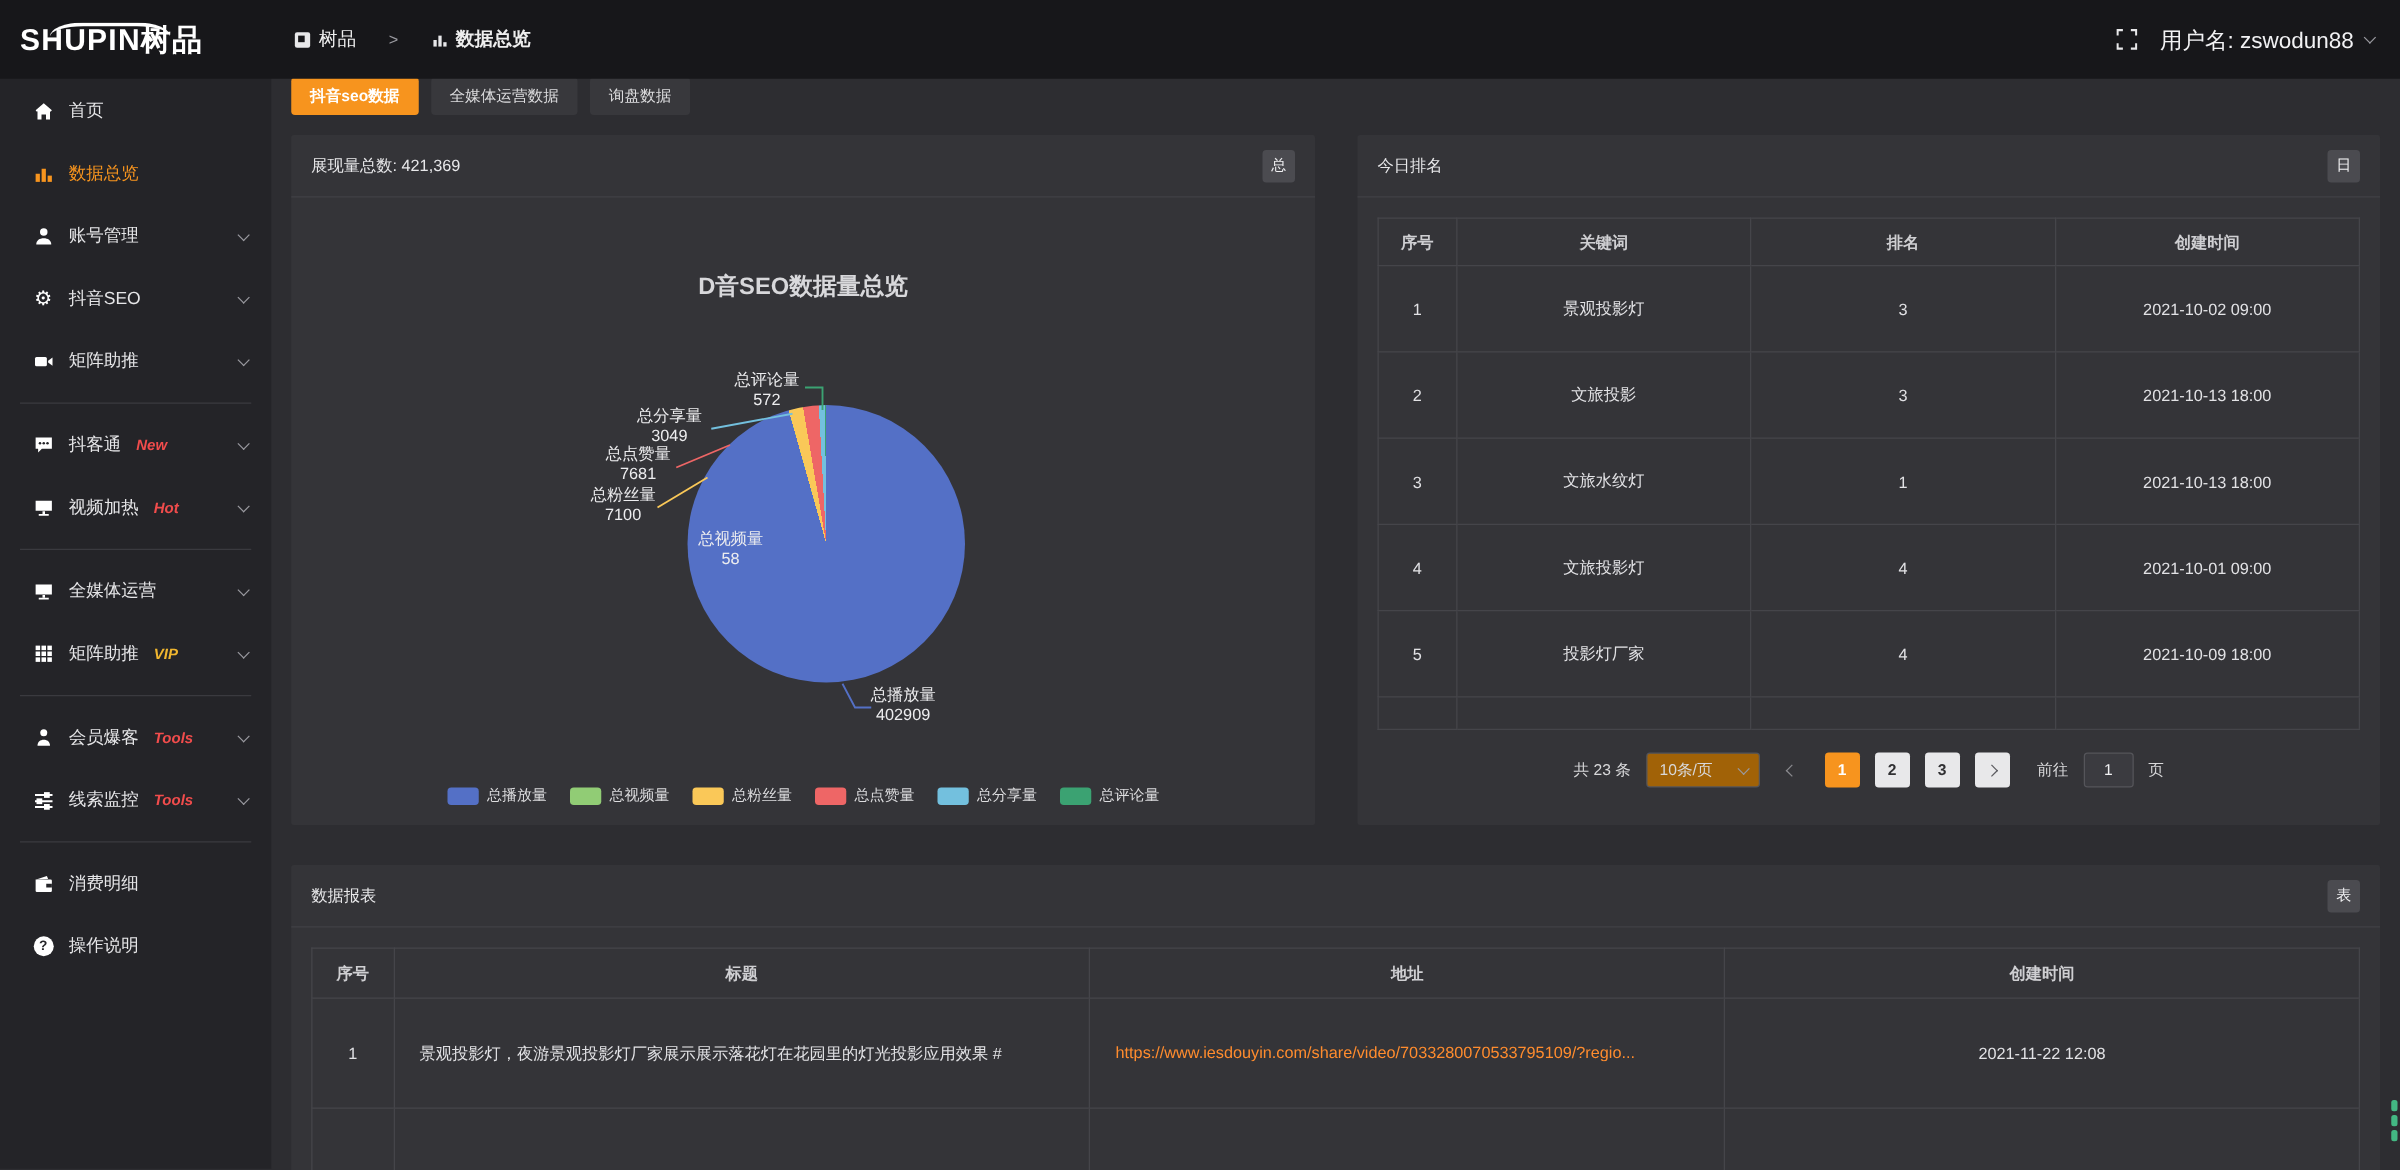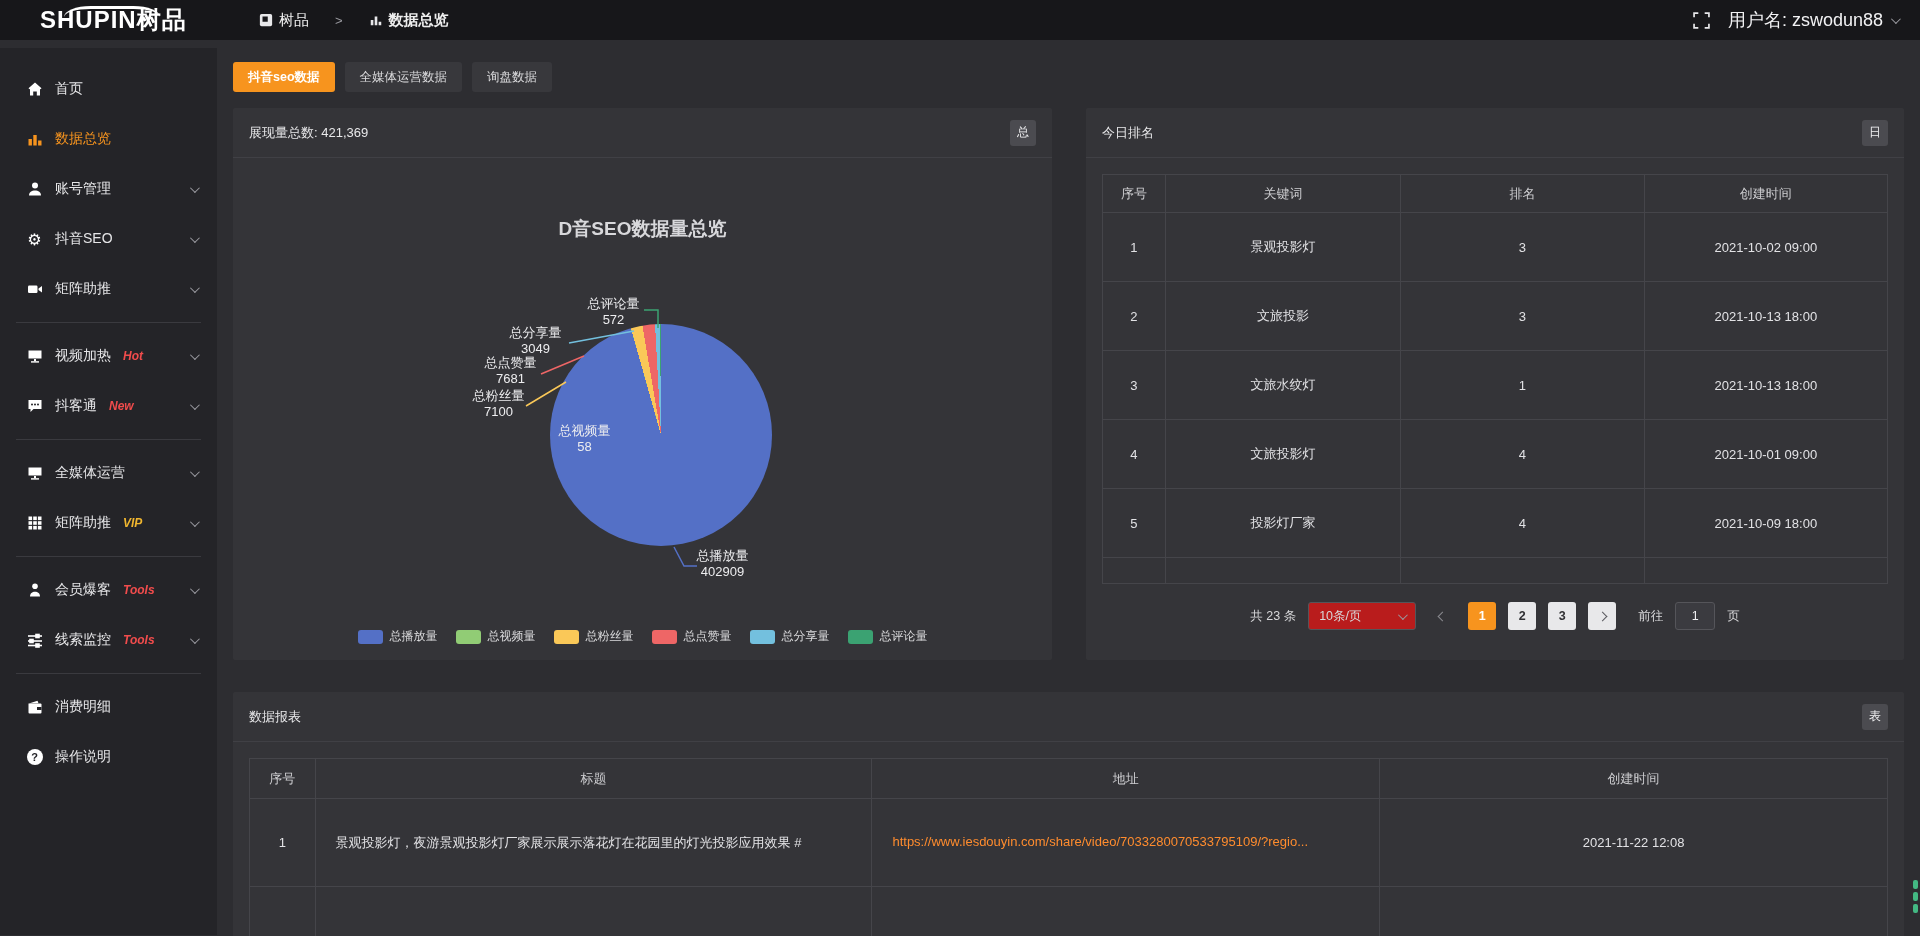--- a/index.html
+++ b/index.html
@@ -1,21 +1,21 @@
 <!DOCTYPE html>
 <html><head>
 <meta charset="utf-8">
 <style>
   * { margin:0; padding:0; box-sizing:border-box; }
   html,body { width:1920px; height:936px; overflow:hidden; }
   body { font-family:"Liberation Sans","DejaVu Sans",sans-serif; background:#2d2d31; color:#e4e4e6; }
   .app { position:relative; width:1920px; height:936px; overflow:hidden; background:#2d2d31; }
 
   
-  .topbar { position:absolute; top:0; left:0; right:0; height:40px; background:#17171a; display:flex; align-items:center; z-index:5;padding-left:24px; }
+  .topbar { position:absolute; top:0; left:0; right:0; height:63px; background:#17171a; display:flex; align-items:center; z-index:5; }
   .logo-wrap { width:217px; padding-left:16px; display:flex; align-items:center; position:relative; }
   .logo-text { font-size:24px; font-weight:bold; color:#fff; letter-spacing:1px; white-space:nowrap; }
   .logo-arc { position:absolute; left:40px; top:2px; width:96px; height:22px; border-top:3px solid #fff; border-radius:50%/90%; }
   .crumbs { display:flex; align-items:center; gap:24px; padding-left:18px; font-size:15px; color:#eee; }
   .crumbs .sep { color:#9a9aa0; font-size:13px; margin:0 2px; }
   .crumb { display:flex; align-items:center; gap:6px; }
   .topbar-right { margin-left:auto; display:flex; align-items:center; gap:18px; padding-right:22px; font-size:18px; color:#f2f2f4; }
   .chev { display:inline-block; width:7px; height:7px; border-right:1.5px solid #9a9aa0; border-bottom:1.5px solid #9a9aa0; transform:rotate(45deg) translateY(-2px); }
 
   
@@ -47,30 +47,30 @@
   .pie { position:absolute; top:166px; left:calc(50% - 93px); width:222px; height:222px; border-radius:50%; }
   .leader-svg { position:absolute; top:0; left:calc(50% - 330px); width:660px; height:501px; }
   .plabel { position:absolute; width:110px; text-align:center; font-size:13px; line-height:16px; color:#ededef; }
   .legend { position:absolute; bottom:14px; left:0; width:100%; display:flex; justify-content:center; align-items:center; gap:18px; }
   .legend-item { display:flex; align-items:center; gap:7px; font-size:12px; color:#dcdcde; cursor:pointer; }
   .legend-swatch { width:25px; height:14px; border-radius:3px; }
 
   
   table { border-collapse:collapse; width:100%; table-layout:fixed; }
   th, td { border:1px solid #45454a; text-align:center; font-weight:normal; overflow:hidden; }
-  th { height:38px; font-size:13px; color:#cfcfd2; font-weight:normal;margin-left:36px; }
+  th { height:38px; font-size:13px; color:#cfcfd2; font-weight:bold;margin-left:36px; }
   td { font-size:13px; color:#e2e2e5; }
 
   .rank-panel { flex:1; }
   .rank-body { padding:16px 16px 0; }
   .rk-table tbody tr { height:69px; }
   .rk-table tr.stub { height:26px; }
 
   .pagination { display:flex; align-items:center; justify-content:center; gap:12px; margin-top:18px; font-size:12.5px; color:#d8d8da; }
-  .pg-select { width:108px; height:28px; background:#b91c1c; border:1px solid #55555a; border-radius:3px; display:flex; align-items:center; justify-content:space-between; padding:4px 10px; cursor:pointer; }
+  .pg-select { width:91px; height:28px; background:#a16207; border:1px solid #55555a; border-radius:3px; display:flex; align-items:center; justify-content:space-between; padding:4px 10px; cursor:pointer; }
   .pg-btn { min-width:28px; height:28px; border-radius:3px; background:#e8e8ea; color:#303033; font-weight:bold; display:flex; align-items:center; justify-content:center; cursor:pointer; }
   .pg-btn.active { background:#f7941e; color:#fff; }
   .pg-arrow { display:inline-block; width:7px; height:7px; border-right:1.6px solid #5a5a5f; border-bottom:1.6px solid #5a5a5f; }
   .pg-prev { background:transparent; }
   .pg-prev .pg-arrow { border-color:#8a8a8f; transform:rotate(135deg); }
   .pg-next .pg-arrow { transform:rotate(-45deg); }
   .pg-input { width:40px; height:28px; background:#3b3b40; border:1px solid #55555a; border-radius:3px; color:#f0f0f2; text-align:center; font-size:12.5px; }
 
   
   .report-panel { margin-top:32px; height:330px; }
@@ -166,42 +166,42 @@
             <path d="M11.5 7.5 15 5v6.5l-3.5-2.5z"></path>
           </svg>
         </span>
       <span>矩阵助推</span>
       <span class="chev"></span>
     </div>
     <div class="side-divider"></div>
     <div class="side-item">
       <span class="ic">
           <svg viewBox="0 0 16 16">
-            <path d="M1.5 2.5h13v8h-13z"></path>
-            <rect x="7" y="11" width="2" height="2.2"></rect>
-            <rect x="4" y="13.2" width="8" height="1.4"></rect>
-          </svg>
-        </span>
-      <span>视频加热</span>
-      <span class="badge" style="color: rgb(241, 76, 76);">Hot</span>
-      <span class="chev"></span>
-    </div>
-    <div class="side-item">
-      <span class="ic">
-          <svg viewBox="0 0 16 16">
             <path d="M1.5 2h13v9h-8l-3 3v-3h-2z"></path>
             <g fill="#242428">
               <circle cx="5" cy="6.5" r="1"></circle>
               <circle cx="8" cy="6.5" r="1"></circle>
               <circle cx="11" cy="6.5" r="1"></circle>
             </g>
           </svg>
         </span>
       <span>抖客通</span>
       <span class="badge" style="color: rgb(241, 76, 76);">New</span>
+      <span class="chev"></span>
+    </div>
+    <div class="side-item">
+      <span class="ic">
+          <svg viewBox="0 0 16 16">
+            <path d="M1.5 2.5h13v8h-13z"></path>
+            <rect x="7" y="11" width="2" height="2.2"></rect>
+            <rect x="4" y="13.2" width="8" height="1.4"></rect>
+          </svg>
+        </span>
+      <span>视频加热</span>
+      <span class="badge" style="color: rgb(241, 76, 76);">Hot</span>
       <span class="chev"></span>
     </div>
     <div class="side-divider"></div>
     <div class="side-item">
       <span class="ic">
           <svg viewBox="0 0 16 16">
             <path d="M1.5 2.5h13v8h-13z"></path>
             <rect x="7" y="11" width="2" height="2.2"></rect>
             <rect x="4" y="13.2" width="8" height="1.4"></rect>
           </svg>

